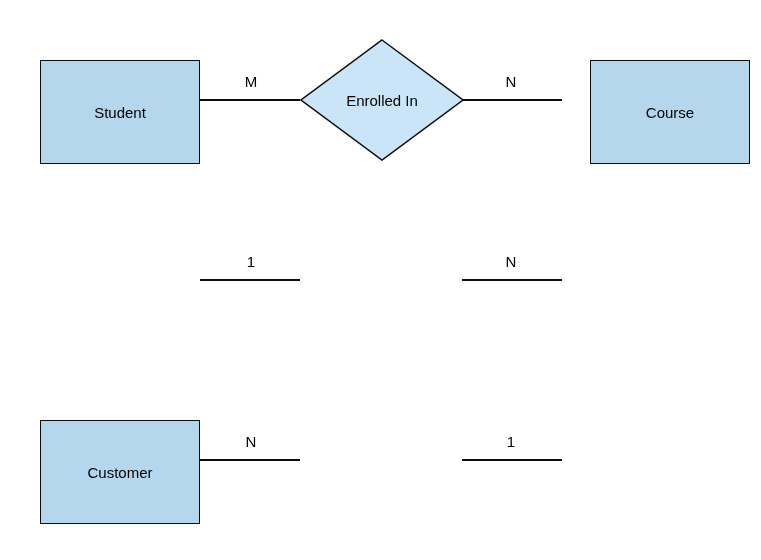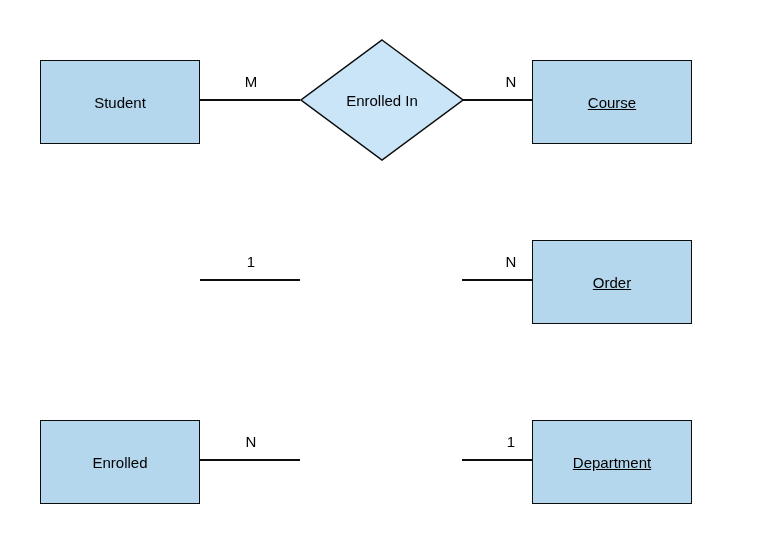--- a/index.html
+++ b/index.html
@@ -24,31 +24,31 @@
     height: 200px;
   }
   .row.r0 { top: 0; }
   .row.r1 { top: 180; top: 180px; }
   .row.r2 { top: 360px; }
 
   .entity {
     position: absolute;
     top: 60px;
     width: 160px;
-    height: 84px;
+    height: 104px;
     box-sizing: border-box;
     background: var(--entity-fill, #B4D7EE);
     border: 1.5px solid var(--stroke, #000000);
     display: flex;
     align-items: center;
     justify-content: center;
     text-align: center;
   }
   .entity.left  { left: 40px; }
-  .entity.right { left: 532px; text-decoration: underline; }
+  .entity.right { left: 590px; }
 
   .diamond-wrap {
     position: absolute;
     left: 300px;
     top: 39px;
     width: 164px;
     height: 122px;
   }
   .diamond-wrap svg {
     position: absolute;
@@ -115,31 +115,25 @@
     <div class="entity right">
       <span>Course</span>
     </div>
   </div>
 
   <div class="row r1">
     <div class="connector left"></div>
     <div class="connector right"></div>
     <div class="cardinality left">1</div>
     <div class="cardinality right">N</div>
-    <div class="entity right">
-      <span>Order</span>
-    </div>
   </div>
 
   <div class="row r2">
     <div class="connector left"></div>
     <div class="connector right"></div>
     <div class="entity left">
-      <span>Enrolled</span>
+      <span>Customer</span>
     </div>
     <div class="cardinality left">N</div>
     <div class="cardinality right">1</div>
-    <div class="entity right">
-      <span>Department</span>
-    </div>
   </div>
 
 </div>
 
 </body></html>

